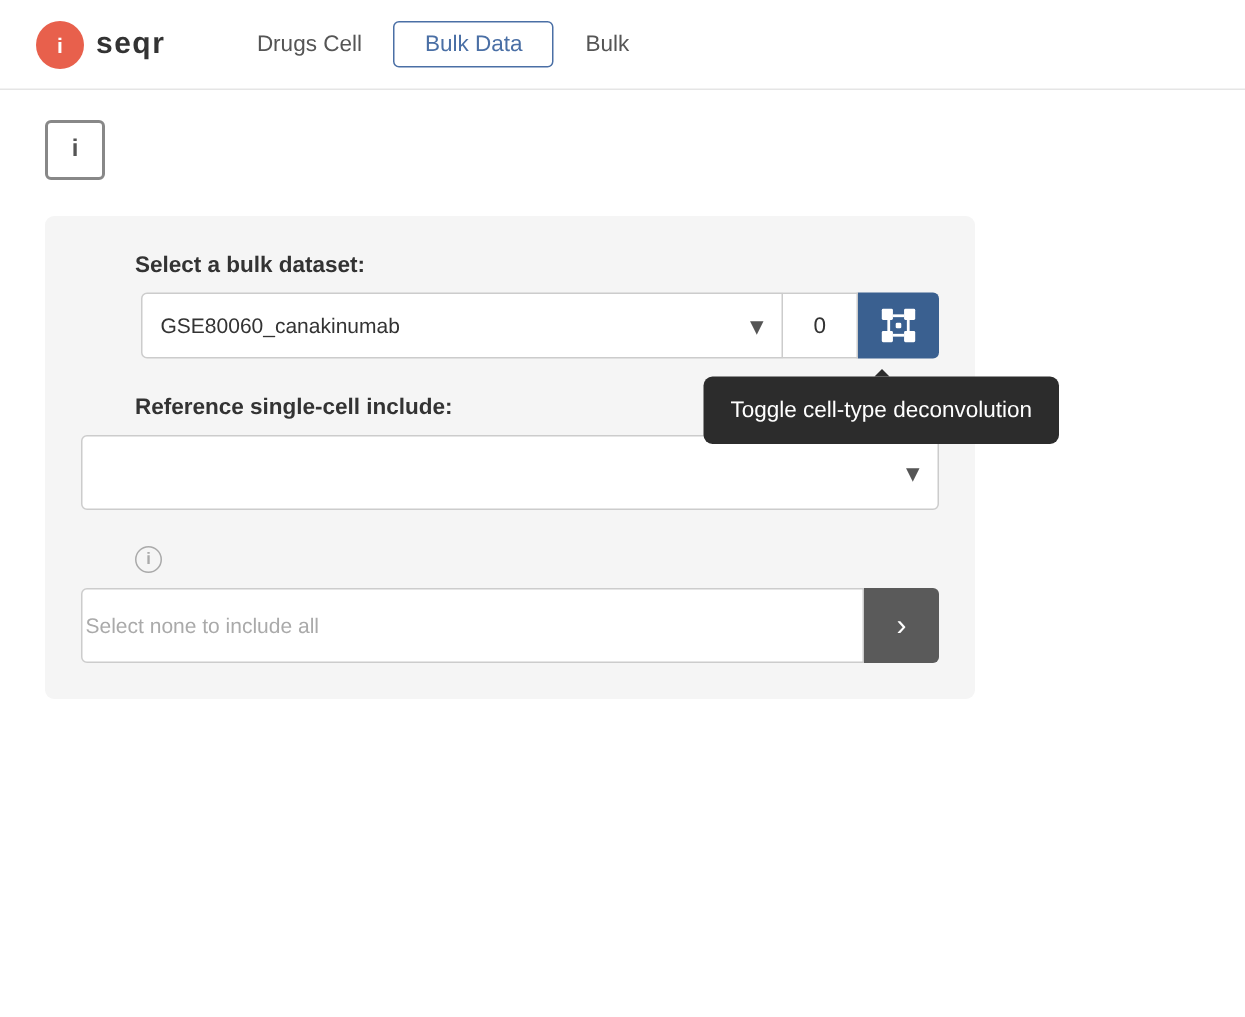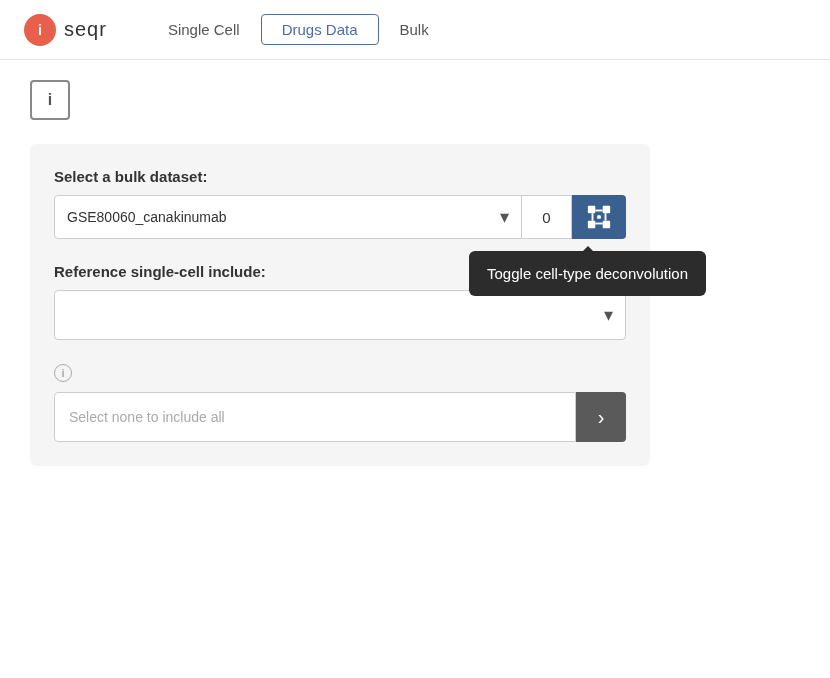--- a/index.html
+++ b/index.html
@@ -33,21 +33,21 @@
       border-radius: 50%;
       display: flex;
       align-items: center;
       justify-content: center;
       color: white;
       font-weight: bold;
       font-size: 14px;
     }
     .logo-text {
       font-size: 20px;
-      font-weight: 400;
+      font-weight: 700;
       color: #333;
       letter-spacing: 1px;
     }
     .nav-links {
       display: flex;
       gap: 0;
       align-items: center;
     }
     .nav-link {
       padding: 6px 20px;
@@ -104,20 +104,21 @@
     }
 
     .section-label {
       font-size: 15px;
       font-weight: 600;
       color: #333;
       margin-bottom: 10px;
       display: flex;
       align-items: flex-start;
       gap: 6px;
+      margin-left: 36px;
     }
 
     .info-icon-small {
       width: 18px;
       height: 18px;
       background: transparent;
       border: 1.5px solid #aaa;
       border-radius: 50%;
       display: inline-flex;
       align-items: center;
@@ -142,20 +143,21 @@
       border: 1px solid #ccc;
       border-radius: 4px 0 0 4px;
       background: #fff;
       padding: 0 12px;
       font-size: 14px;
       color: #333;
       cursor: pointer;
       display: flex;
       align-items: center;
       justify-content: space-between;
+      margin-left: 40px;
     }
     .select-dropdown .chevron {
       color: #555;
       font-size: 18px;
     }
 
     .number-box {
       width: 50px;
       height: 44px;
       border: 1px solid #ccc;
@@ -237,21 +239,21 @@
       display: flex;
       align-items: center;
       gap: 0;
     }
     .clusters-input {
       flex: 1;
       height: 50px;
       border: 1px solid #ccc;
       border-radius: 4px 0 0 4px;
       background: #fff;
-      padding: 0 14px;
+      padding: 0 2px;
       font-size: 14px;
       color: #aaa;
       outline: none;
       display: flex;
       align-items: center;
     }
     .clusters-btn {
       width: 50px;
       height: 50px;
       background: #5a5a5a;
@@ -269,22 +271,22 @@
 <body>
 
 <nav class="navbar">
   <div class="navbar-logo">
     <div class="logo-icon">
       <span>i</span>
     </div>
     <span class="logo-text">seqr</span>
   </div>
   <div class="nav-links">
-    <a class="nav-link">Single Cell</a>
-    <a class="nav-link active">Drugs Data</a>
+    <a class="nav-link">Drugs Cell</a>
+    <a class="nav-link active">Bulk Data</a>
     <a class="nav-link">Bulk</a>
   </div>
 </nav>
 
 <div class="main-content">
 
   <div class="info-btn">
     <span>i</span>
   </div>
 

